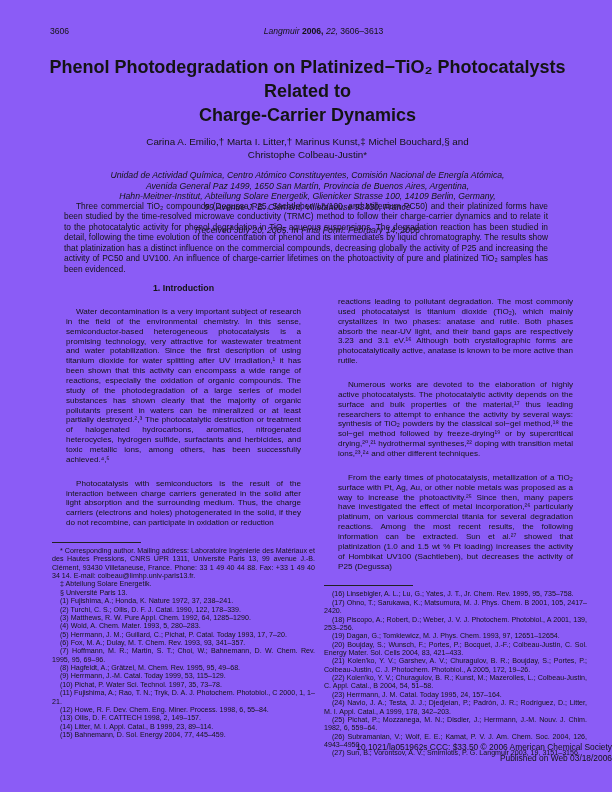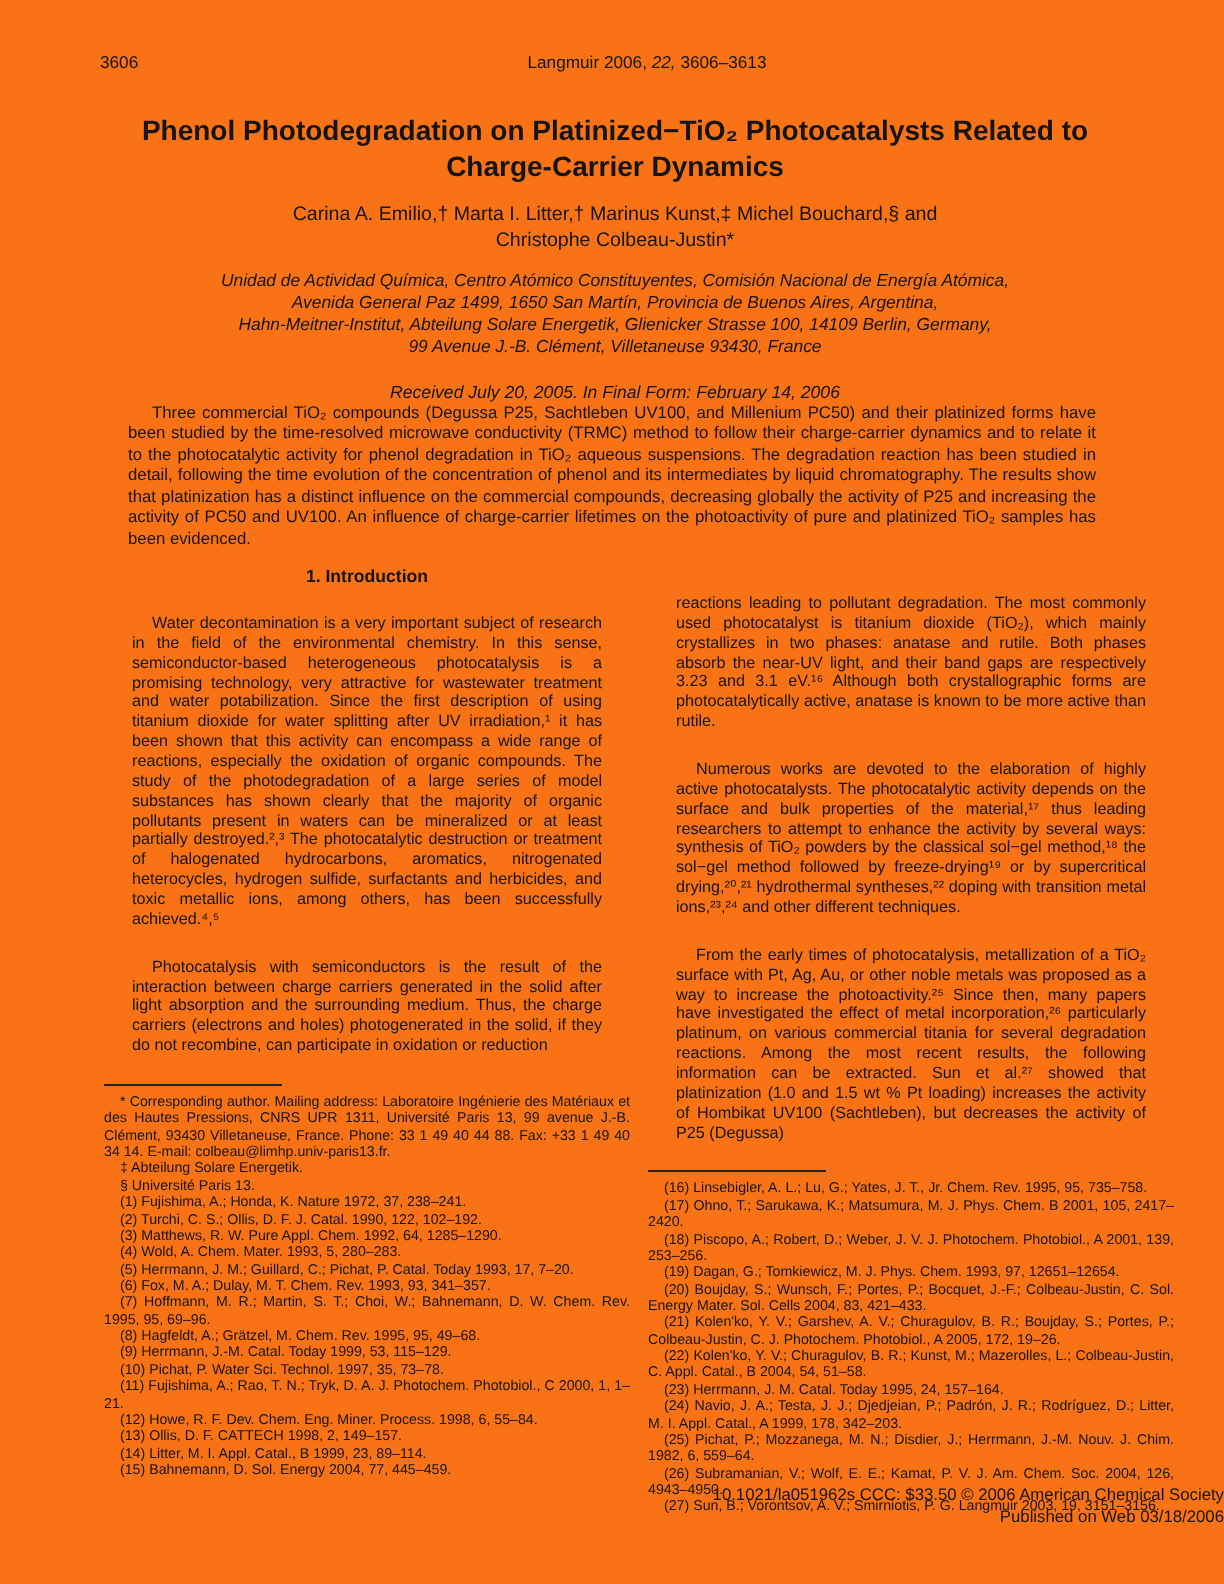--- a/index.html
+++ b/index.html
@@ -1,34 +1,34 @@
 <!DOCTYPE html>
 <html lang="en"><head>
 <meta charset="utf-8">
 <style>
   html,body{margin:0;padding:0;background:#e8e8e8;}
   .page{
     position:relative;
     width:612px;height:792px;
-    background:#f97316;
+    background:#8b5cf6;
     color:#141414;
     font-family:"Liberation Sans","DejaVu Sans",sans-serif;
     overflow:hidden;
     margin:0 auto;
   }
   
   .runhead{position:absolute;top:26px;left:40px;right:37px;font-size:8.6px;}
   .runhead .pageno{position:absolute;left:10px;top:0;}
   .runhead .cite{text-align:center;}
-  .cite .j{margin-left:32px;}
-  .cite .y{font-weight:normal;}
+  .cite .j{font-style:italic;margin-left:32px;}
+  .cite .y{font-weight:bold;}
   .cite .v{font-style:italic;}
   
   .titleblock{position:absolute;top:56px;left:40px;right:37px;text-align:center;}
-  .title{font-size:14px;font-weight:bold;line-height:1.32;}
+  .title{font-size:18px;font-weight:bold;line-height:1.32;}
   .authors{margin-top:9px;font-size:9.8px;line-height:1.3;}
   .affils{margin-top:8px;font-size:8.7px;font-style:italic;line-height:1.25;}
   .received{margin-top:12px;font-size:8.8px;font-style:italic;}
   
   .abstract{
     position:absolute;top:201px;left:64px;width:484px;
     font-size:8.4px;line-height:1.24;text-align:justify;
   }
   .abstract p{margin:0;text-indent:12px;}
   
@@ -87,21 +87,21 @@
       <div class="body">
         <p class="ind">Water decontamination is a very important subject of research in the field of the environmental chemistry. In this sense, semiconductor-based heterogeneous photocatalysis is a promising technology, very attractive for wastewater treatment and water potabilization. Since the first description of using titanium dioxide for water splitting after UV irradiation,¹ it has been shown that this activity can encompass a wide range of reactions, especially the oxidation of organic compounds. The study of the photodegradation of a large series of model substances has shown clearly that the majority of organic pollutants present in waters can be mineralized or at least partially destroyed.²,³ The photocatalytic destruction or treatment of halogenated hydrocarbons, aromatics, nitrogenated heterocycles, hydrogen sulfide, surfactants and herbicides, and toxic metallic ions, among others, has been successfully achieved.⁴,⁵</p>
         <p class="ind">Photocatalysis with semiconductors is the result of the interaction between charge carriers generated in the solid after light absorption and the surrounding medium. Thus, the charge carriers (electrons and holes) photogenerated in the solid, if they do not recombine, can participate in oxidation or reduction</p>
       </div>
       <hr class="fnrule">
       <div class="fnotes">
         <p>* Corresponding author. Mailing address:  Laboratoire Ingénierie des Matériaux et des Hautes Pressions, CNRS UPR 1311, Université Paris 13, 99 avenue J.-B. Clément, 93430 Villetaneuse, France. Phone: 33 1 49 40 44 88. Fax: +33 1 49 40 34 14. E-mail:  colbeau@limhp.univ-paris13.fr.</p>
         <p>‡ Abteilung Solare Energetik.</p>
         <p>§ Université Paris 13.</p>
         <p>(1) Fujishima, A.; Honda, K. Nature 1972, 37, 238–241.</p>
-        <p>(2) Turchi, C. S.; Ollis, D. F. J. Catal. 1990, 122, 102–192.</p>
+        <p>(2) Turchi, C. S.; Ollis, D. F. J. Catal. 1990, 122, 178–339.</p>
         <p>(3) Matthews, R. W. Pure Appl. Chem. 1992, 64, 1285–1290.</p>
         <p>(4) Wold, A. Chem. Mater. 1993, 5, 280–283.</p>
         <p>(5) Herrmann, J. M.; Guillard, C.; Pichat, P. Catal. Today 1993, 17, 7–20.</p>
         <p>(6) Fox, M. A.; Dulay, M. T. Chem. Rev. 1993, 93, 341–357.</p>
         <p>(7) Hoffmann, M. R.; Martin, S. T.; Choi, W.; Bahnemann, D. W. Chem. Rev. 1995, 95, 69–96.</p>
         <p>(8) Hagfeldt, A.; Grätzel, M. Chem. Rev. 1995, 95, 49–68.</p>
         <p>(9) Herrmann, J.-M. Catal. Today 1999, 53, 115–129.</p>
         <p>(10) Pichat, P. Water Sci. Technol. 1997, 35, 73–78.</p>
         <p>(11) Fujishima, A.; Rao, T. N.; Tryk, D. A. J. Photochem. Photobiol., C 2000, 1, 1–21.</p>
         <p>(12) Howe, R. F. Dev. Chem. Eng. Miner. Process. 1998, 6, 55–84.</p>

